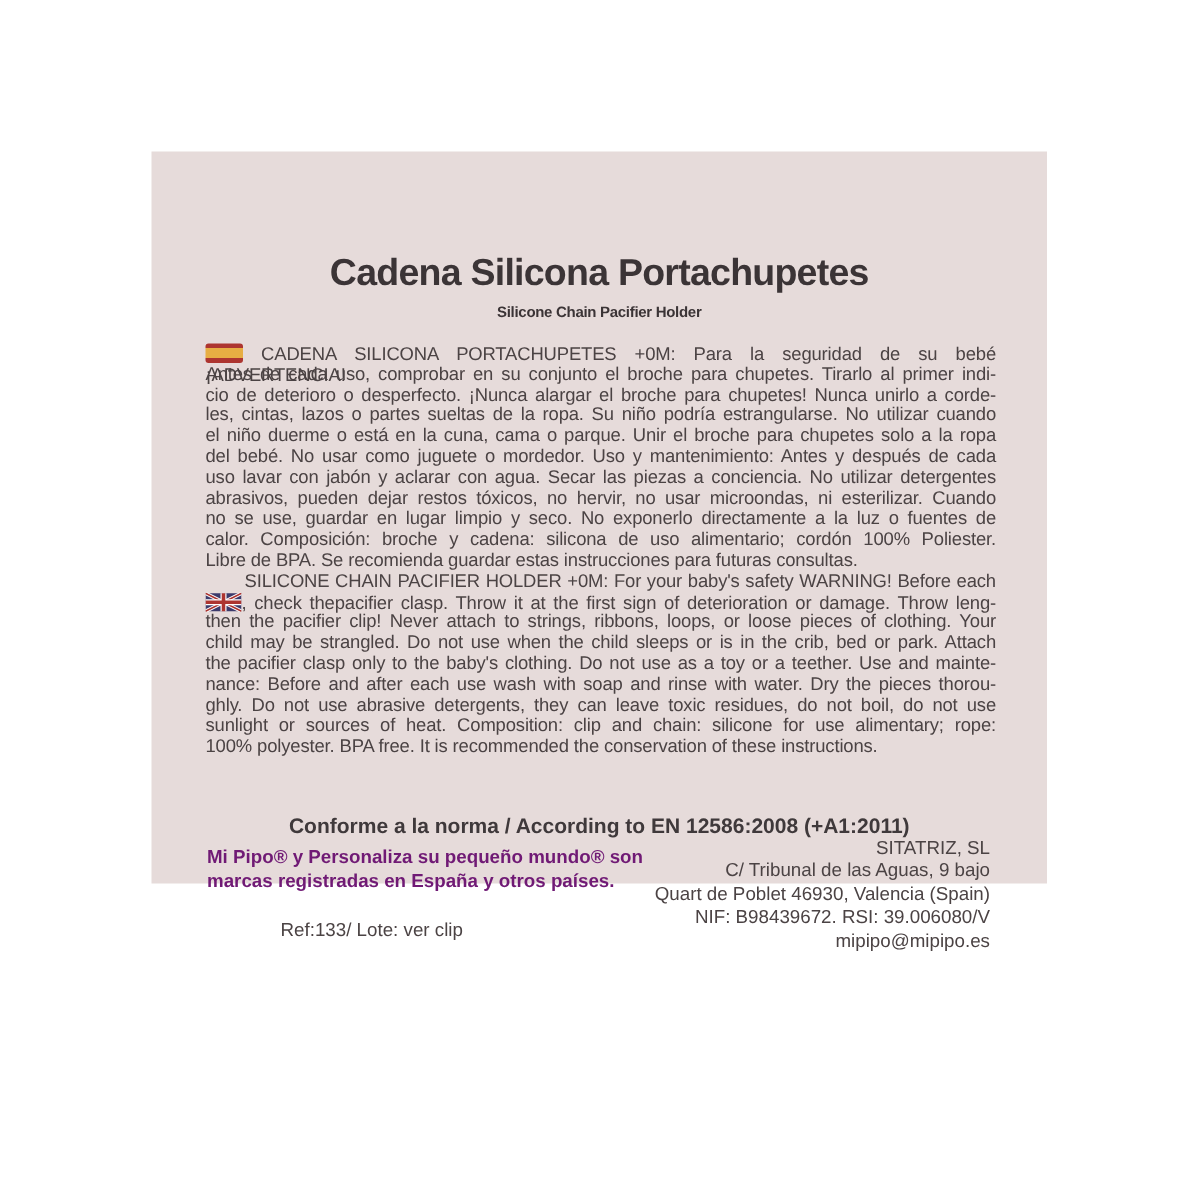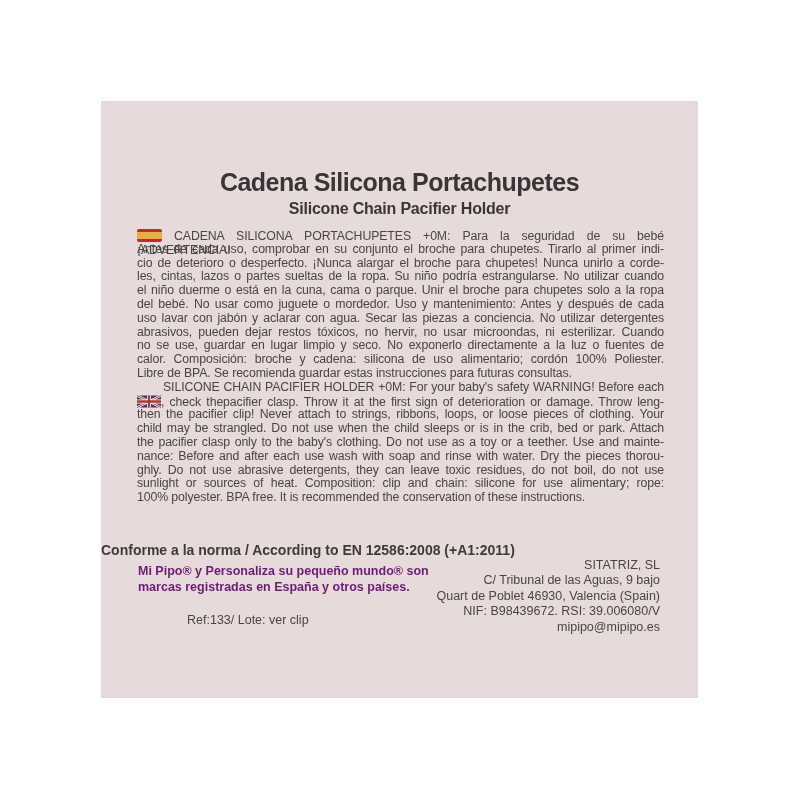--- a/index.html
+++ b/index.html
@@ -8,38 +8,38 @@
     width: 800px;
     height: 800px;
     background: #ffffff;
     font-family: "Liberation Sans", sans-serif;
   }
   .card {
     position: absolute;
     left: 101px;
     top: 101px;
     width: 597px;
-    height: 597px;
+    height: 488px;
     background: #e6dbda;
     color: #4b4344;
   }
   .title {
     margin-top: 66px;
     text-align: center;
     font-weight: bold;
     font-size: 25px;
     line-height: 30px;
     letter-spacing: -0.5px;
     color: #3b3436;
   }
   .subtitle {
     margin-top: 3px;
     text-align: center;
     font-weight: bold;
-    font-size: 16px;
+    font-size: 10px;
     line-height: 17px;
     letter-spacing: -0.2px;
     color: #3b3436;
   }
   .paras {
     margin: 12px 0 0 36px;
     width: 527px;
   }
   .pline {
     font-size: 12.3px;
@@ -68,20 +68,21 @@
     display: inline-block;
     width: 24px;
     height: 13px;
     vertical-align: -2px;
   }
   .conformity {
     position: absolute;
     left: 0;
     right: 0;
     top: 441px;
+    text-align: center;
     font-weight: bold;
     font-size: 14px;
     color: #3f393b;
   }
   .trademark {
     position: absolute;
     left: 37px;
     top: 463px;
     font-weight: bold;
     font-size: 12.5px;

